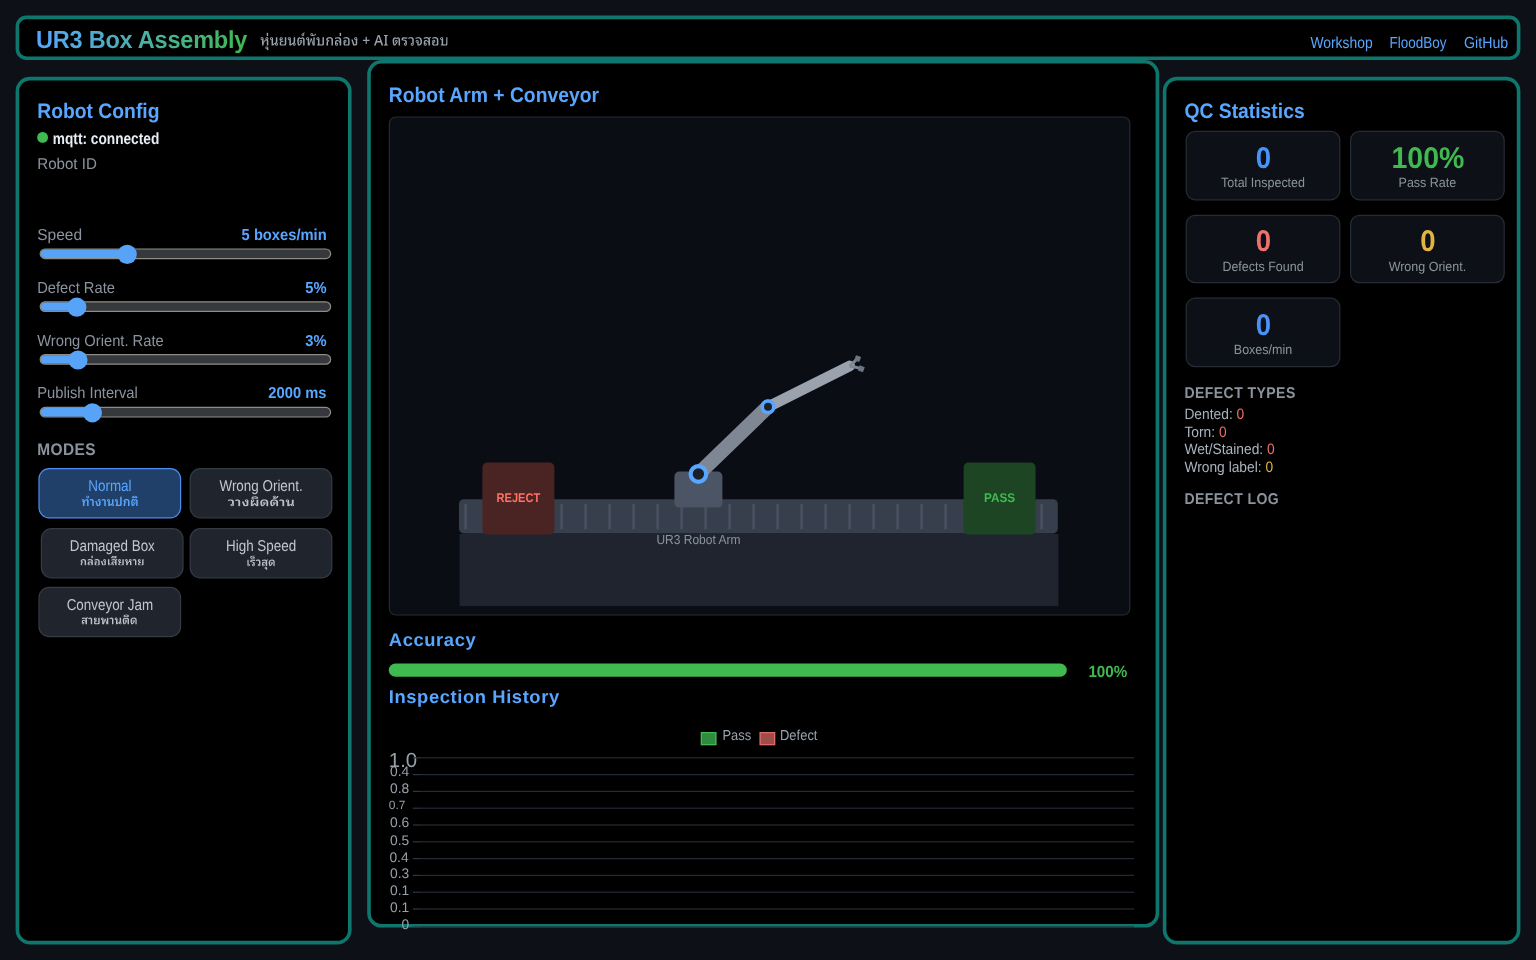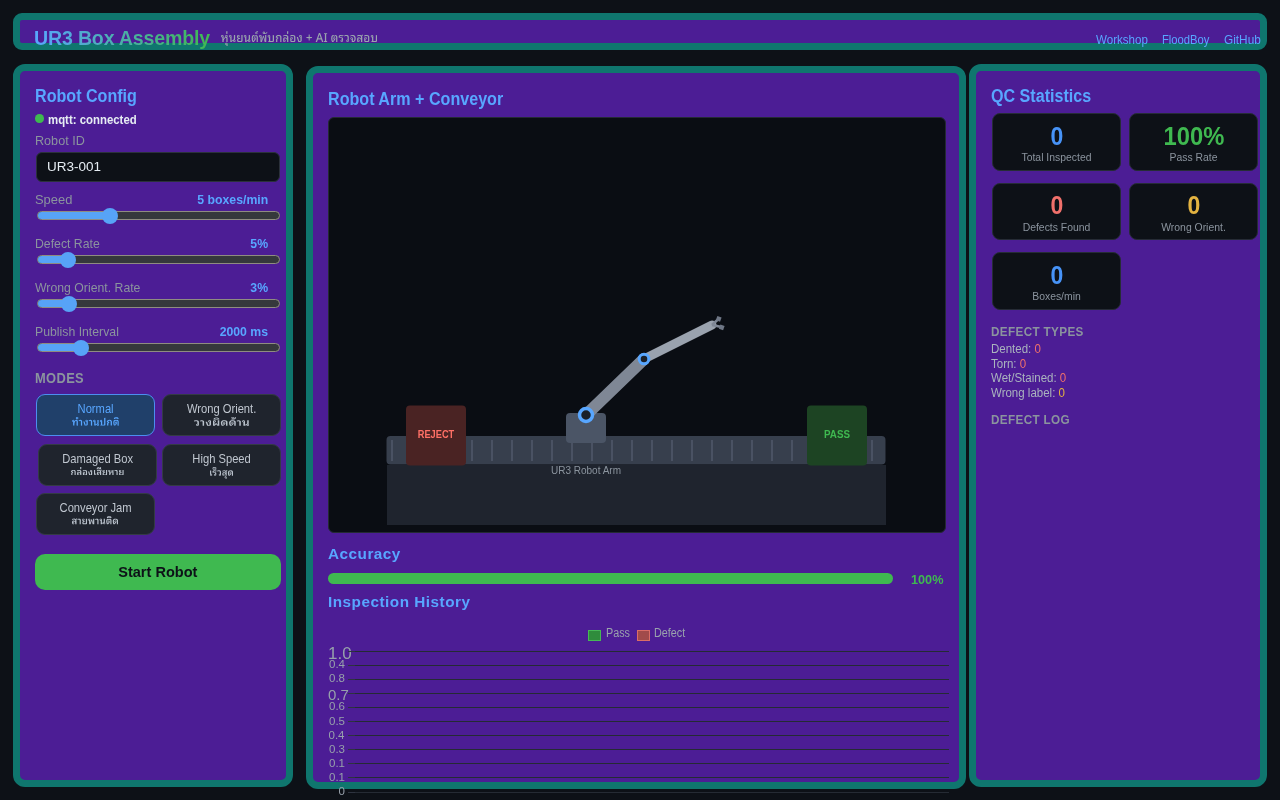--- a/index.html
+++ b/index.html
@@ -1,16 +1,16 @@
 <!DOCTYPE html>
 <html><head><meta charset="utf-8">
 <style>
 *{margin:0;padding:0;box-sizing:border-box}
 html,body{width:1280px;height:800px;background:#0d1117;font-family:"Liberation Sans",sans-serif;overflow:hidden;position:relative}
-.panel{position:absolute;background:#4c1d95;border:7px solid #0f766e;border-radius:12px}
+.panel{position:absolute;background:#000000;border:3px solid #0f766e;border-radius:12px}
 .h1{font-size:17.5px;font-weight:bold;color:#58a6ff;transform:scaleX(0.92);transform-origin:0 50%;white-space:nowrap}
 .h2{font-size:15.3px;font-weight:bold;color:#58a6ff;letter-spacing:.5px;white-space:nowrap}
 .muted{color:#8b949e}
 .abs{position:absolute}
 .cxl{transform:scaleX(0.93);transform-origin:0 50%;white-space:nowrap}
 .cxr{transform:scaleX(0.93);transform-origin:100% 50%;white-space:nowrap}
 .cxc{transform:scaleX(0.97);transform-origin:50% 50%;white-space:nowrap}
 </style></head>
 <body>
 
@@ -24,21 +24,20 @@
   <span class="abs" style="left:1075.7px;top:12.3px;font-size:13.3px;color:#58a6ff;transform:scaleX(0.87);transform-origin:0 0">Workshop</span>
   <span class="abs" style="left:1141.5px;top:12.3px;font-size:13.3px;color:#58a6ff;transform:scaleX(0.845);transform-origin:0 0">FloodBoy</span>
   <span class="abs" style="left:1204px;top:12.3px;font-size:13.3px;color:#58a6ff;transform:scaleX(0.89);transform-origin:0 0">GitHub</span>
 </div>
 
 <div class="panel" style="left:13px;top:63.5px;width:280px;height:723px">
   <div class="abs h1" style="left:14.5px;top:15.5px">Robot Config</div>
   <div class="abs" style="left:15.2px;top:43.9px;width:8.6px;height:8.6px;border-radius:50%;background:#3fb950"></div>
   <div class="abs" style="left:28.4px;top:41.2px;font-size:13.5px;font-weight:bold;color:#e6edf3;transform:scaleX(0.845);transform-origin:0 50%">mqtt: connected</div>
   <div class="abs muted" style="left:15px;top:62px;font-size:13px;transform:scaleX(0.97);transform-origin:0 50%">Robot ID</div>
-  <div class="abs" style="left:15.5px;top:81.5px;width:244.5px;height:30px;background:#0d1117;border:1px solid #2b313b;border-radius:6px;color:#e6edf3;font-size:13.5px;line-height:28px;padding-left:10.5px">UR3-001</div>
 
   <div class="abs muted" style="left:15px;top:121px;font-size:13.2px;transform:scaleX(0.98);transform-origin:0 50%">Speed</div>
   <div class="abs cxr" style="right:17.5px;top:121px;font-size:13.2px;font-weight:bold;color:#58a6ff">5 boxes/min</div>
   <div class="abs slider" style="left:16.6px;top:140.8px">
       <div class="fill" style="width:74px"></div>
       <div class="thumb" style="left:64.9px"></div>
     </div>
 
   <div class="abs muted cxl" style="left:15px;top:165px;font-size:13.2px">Defect Rate</div>
   <div class="abs cxr" style="right:17.5px;top:165px;font-size:13.2px;font-weight:bold;color:#58a6ff">5%</div>
@@ -97,24 +96,23 @@
   </div>
   <div class="abs mode" style="left:15.5px;top:422.5px">
     <div class="t">Conveyor Jam</div>
       <div class="s">
         <svg width="46.2" height="8.4" viewBox="0 0 467 85" preserveAspectRatio="none" style="display:block">
           <path d="M399.0,19.3 354.0,19.6 352.8,19.0 352.8,17.0 354.6,10.0 359.0,4.7 367.0,0.7 379.0,-0.3 388.0,1.8 394.4,6.0 398.4,12.0 399.0,19.3Z M388.4,13.0 385.0,8.7 376.0,6.6 367.0,8.5 363.1,13.0 388.4,13.0Z M15.0,84.0 7.0,83.5 1.5,79.0 -0.2,71.0 -0.2,61.0 1.0,55.1 6.0,48.6 10.0,46.7 16.0,46.0 24.0,47.7 33.0,54.2 32.5,43.0 28.0,37.6 20.0,35.9 12.0,36.7 1.0,40.4 0.6,31.0 10.0,27.6 24.0,26.5 30.0,27.6 38.0,31.9 42.0,25.0 52.0,25.0 52.7,26.0 51.5,30.0 43.4,39.0 45.6,47.0 45.7,83.0 33.1,83.0 32.9,71.0 30.5,63.0 25.0,56.7 17.0,54.5 12.4,57.0 11.4,63.0 12.0,64.3 17.0,64.8 20.0,66.6 22.4,70.0 23.2,74.0 21.5,80.0 19.0,82.4 15.0,84.0Z M89.0,83.5 77.1,83.0 77.1,45.0 76.2,40.0 73.0,37.0 69.0,36.5 59.0,40.3 54.8,33.0 57.0,30.8 65.0,27.6 74.0,26.7 81.0,28.5 87.2,34.0 89.6,43.0 89.0,83.5Z M144.0,83.2 114.0,83.4 110.0,82.4 106.0,78.8 104.4,74.0 104.8,62.0 108.0,57.8 112.8,56.0 105.8,50.0 103.2,43.0 103.6,35.0 106.0,31.0 109.0,28.6 117.0,26.9 121.0,27.6 125.0,30.3 127.3,35.0 126.2,42.0 121.0,46.3 114.5,47.0 118.0,50.4 131.3,52.0 131.0,58.5 122.0,59.2 117.7,61.0 116.4,64.0 116.6,72.0 120.0,74.3 135.0,74.4 138.8,73.0 140.0,70.0 140.3,28.0 152.5,28.0 152.3,75.0 150.0,80.0 144.0,83.2Z M225.0,83.3 209.4,83.0 199.0,48.1 188.4,83.0 173.0,83.2 172.9,49.0 172.0,47.7 167.0,46.3 163.7,43.0 162.3,37.0 164.3,31.0 169.0,27.6 174.0,26.8 181.0,28.7 184.2,32.0 185.4,37.0 185.0,70.7 195.3,35.0 196.0,33.9 202.2,34.0 213.0,70.5 213.0,28.5 214.0,27.6 225.0,27.9 225.0,83.3Z M268.0,83.5 256.1,83.0 256.1,45.0 255.2,40.0 252.0,37.0 248.0,36.5 238.0,40.3 233.8,33.0 236.0,30.8 244.0,27.6 253.0,26.7 260.0,28.5 266.2,34.0 268.6,43.0 268.0,83.5Z M328.0,84.2 323.0,84.2 318.2,82.0 315.5,79.0 314.0,73.5 306.0,78.8 302.0,83.3 289.7,83.0 289.8,49.0 289.0,47.7 286.0,47.3 282.4,45.0 279.5,40.0 279.6,34.0 283.4,29.0 286.0,27.6 293.0,27.0 298.0,28.7 301.2,32.0 302.4,37.0 303.0,72.1 317.9,63.0 320.2,60.0 320.5,28.0 332.8,28.0 332.9,56.0 332.4,60.0 330.2,64.0 334.0,66.6 336.2,70.0 336.6,76.0 334.0,81.1 328.0,84.2Z M399.0,83.5 387.4,83.0 387.3,44.0 385.4,39.0 382.0,37.0 373.0,42.6 365.0,37.4 363.0,37.6 360.7,40.0 358.6,45.0 357.5,55.0 358.6,66.0 361.0,73.8 362.0,74.4 364.5,72.0 370.4,64.0 365.0,61.2 362.9,57.0 363.6,51.0 367.0,47.5 373.0,46.2 379.0,47.7 382.4,52.0 382.4,60.0 377.3,70.0 365.0,83.3 352.7,83.0 347.6,69.0 345.7,53.0 347.7,40.0 350.7,34.0 354.0,30.5 359.0,27.7 364.0,27.0 373.0,33.1 382.0,26.9 390.0,28.6 396.0,33.4 399.5,42.0 399.0,83.5Z M465.0,83.5 453.3,83.0 453.3,50.0 452.3,44.0 447.0,37.7 439.0,36.1 431.0,37.7 427.0,41.3 424.6,46.0 423.7,60.0 427.0,73.8 428.0,74.4 431.0,71.5 436.4,64.0 431.0,61.2 428.9,57.0 429.6,51.0 433.0,47.5 441.0,46.4 446.5,49.0 448.8,55.0 447.4,63.0 443.3,70.0 431.0,83.3 418.7,83.0 413.6,69.0 411.7,52.0 412.6,45.0 414.7,39.0 420.4,32.0 429.0,27.6 444.0,26.6 455.0,29.7 461.5,35.0 464.3,40.0 465.5,45.0 465.0,83.5Z M117.2,41.0 120.1,39.0 120.4,36.0 119.0,33.6 115.0,32.9 112.9,34.0 111.9,38.0 114.0,40.6 117.2,41.0Z M175.8,41.0 177.5,39.0 177.3,35.0 175.0,33.4 171.0,33.8 169.4,36.0 170.0,40.0 172.0,41.4 175.8,41.0Z M292.7,41.0 294.5,39.0 294.3,35.0 292.0,33.4 288.0,33.7 286.4,36.0 286.9,40.0 289.0,41.4 292.7,41.0Z M374.4,59.0 376.5,57.0 376.5,54.0 374.0,51.6 371.0,51.6 368.6,54.0 368.7,57.0 371.0,59.2 374.4,59.0Z M440.4,59.0 442.5,57.0 442.5,54.0 440.0,51.6 437.0,51.6 434.6,54.0 434.7,57.0 437.0,59.2 440.4,59.0Z M328.5,77.0 329.8,74.0 328.8,71.0 326.0,69.6 322.3,71.0 321.3,74.0 322.6,77.0 326.0,77.9 328.5,77.0Z M14.0,78.0 16.3,75.0 15.7,72.0 13.0,70.3 9.1,71.0 7.6,74.0 8.5,77.0 11.0,78.4 14.0,78.0Z" fill="#b9c1cb"></path>
         </svg>
       </div>
   </div>
 
-  <div class="abs" style="left:15px;top:483px;width:245.5px;height:36px;background:#3fb950;border-radius:10px;text-align:center;line-height:36px;font-size:15px;font-weight:bold;color:#0d1117"><span class="cxc" style="display:inline-block">Start Robot</span></div>
-</div>
-
-<div class="panel" style="left:306px;top:66px;width:660px;height:723px">
+</div>
+
+<div class="panel" style="left:306px;top:50px;width:660px;height:723px">
   <div class="abs h1" style="left:15px;top:16px">Robot Arm + Conveyor</div>
   <div class="abs" style="left:15px;top:43.5px;width:618px;height:416px;background:#0a0d13;border:1px solid #242a33;border-radius:6px;overflow:hidden">
     <svg width="616" height="414" viewBox="0 0 616 414">
       <rect x="58" y="347" width="499" height="60" fill="#1f242e"></rect>
       <rect x="57.5" y="318" width="499" height="28.5" rx="4" fill="#373f4d"></rect>
       <g fill="#4a5263">
           <rect x="62" y="322" width="2" height="21"></rect>
           <rect x="82" y="322" width="2" height="21"></rect>
           <rect x="102" y="322" width="2" height="21"></rect>
           <rect x="122" y="322" width="2" height="21"></rect>
@@ -169,21 +167,21 @@
   <div class="abs" id="chart" style="left:15px;top:564px;width:621px;height:155px">
       <div style="position:absolute;right:604px;top:7.0px;width:17px;text-align:left;font-size:17px;color:#97a1ab">1.0</div>
       <div style="position:absolute;left:20px;top:13.5px;width:7px;height:1px;background:#2e3440"></div>
       <div style="position:absolute;left:27px;top:13.5px;width:594px;height:1px;background:#252b34"></div>
       <div style="position:absolute;right:604px;top:21.1px;width:17px;text-align:right;font-size:11.5px;color:#97a1ab">0.4</div>
       <div style="position:absolute;left:20px;top:27.6px;width:7px;height:1px;background:#2e3440"></div>
       <div style="position:absolute;left:27px;top:27.6px;width:594px;height:1px;background:#252b34"></div>
       <div style="position:absolute;right:604px;top:35.2px;width:17px;text-align:right;font-size:11.5px;color:#97a1ab">0.8</div>
       <div style="position:absolute;left:20px;top:41.7px;width:7px;height:1px;background:#2e3440"></div>
       <div style="position:absolute;left:27px;top:41.7px;width:594px;height:1px;background:#252b34"></div>
-      <div style="position:absolute;right:604px;top:49.3px;width:17px;text-align:center;font-size:15px;color:#97a1ab">0.7</div>
+      <div style="position:absolute;right:604px;top:49.3px;width:17px;text-align:left;font-size:10px;color:#97a1ab">0.7</div>
       <div style="position:absolute;left:20px;top:55.8px;width:7px;height:1px;background:#2e3440"></div>
       <div style="position:absolute;left:27px;top:55.8px;width:594px;height:1px;background:#252b34"></div>
       <div style="position:absolute;right:604px;top:63.4px;width:17px;text-align:right;font-size:11.5px;color:#97a1ab">0.6</div>
       <div style="position:absolute;left:20px;top:69.9px;width:7px;height:1px;background:#2e3440"></div>
       <div style="position:absolute;left:27px;top:69.9px;width:594px;height:1px;background:#252b34"></div>
       <div style="position:absolute;right:604px;top:77.5px;width:17px;text-align:right;font-size:11.5px;color:#97a1ab">0.5</div>
       <div style="position:absolute;left:20px;top:84.0px;width:7px;height:1px;background:#2e3440"></div>
       <div style="position:absolute;left:27px;top:84.0px;width:594px;height:1px;background:#252b34"></div>
       <div style="position:absolute;right:604px;top:91.6px;width:17px;text-align:center;font-size:11.5px;color:#97a1ab">0.4</div>
       <div style="position:absolute;left:20px;top:98.1px;width:7px;height:1px;background:#2e3440"></div>

